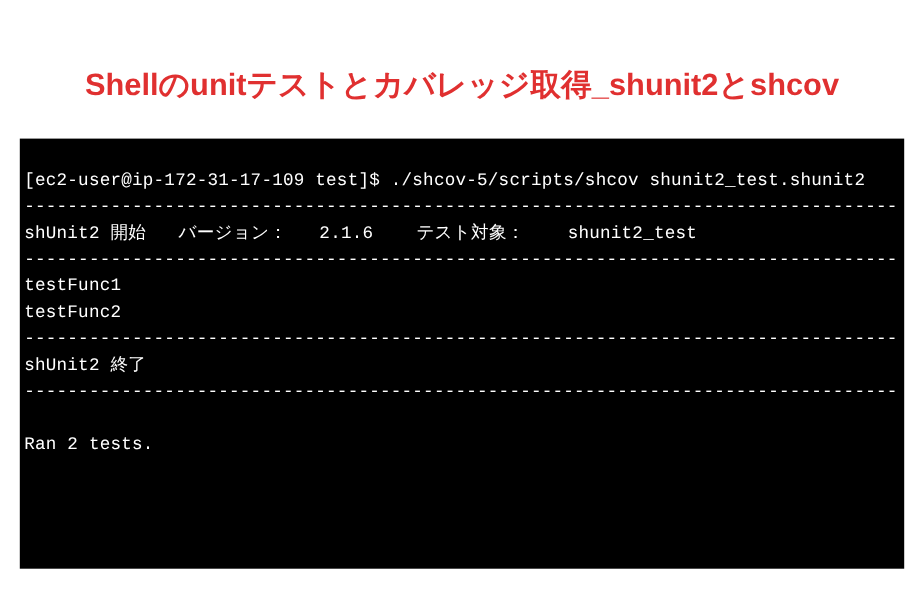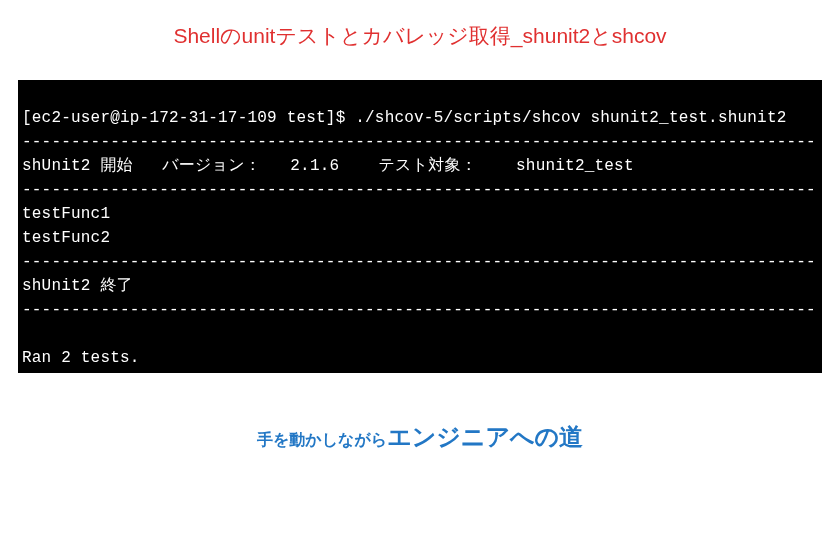--- a/index.html
+++ b/index.html
@@ -5,35 +5,35 @@
     * { margin: 0; padding: 0; box-sizing: border-box; }
     body {
       width: 840px;
       height: 560px;
       background: #fff;
       font-family: "Hiragino Sans", "Meiryo", sans-serif;
       position: relative;
     }
     .title {
       color: #e03030;
-      font-size: 21px;
+      font-size: 28px;
       text-align: center;
-      padding-top: 22px;
+      padding-top: 58px;
       padding-bottom: 20px;
-      font-weight: 400;
+      font-weight: 700;
     }
     .terminal {
       margin: 10px 18px 0 18px;
       background: #000;
       color: #fff;
       font-family: "MS Gothic", "Courier New", monospace;
       font-size: 16px;
       line-height: 1.5;
       padding: 2px 4px;
-      height: 293px;
+      height: 391px;
       overflow: hidden;
       white-space: pre;
       letter-spacing: 0.2px;
     }
     .caption {
       text-align: center;
       margin-top: 48px;
       color: #2277c5;
       font-weight: 600;
     }

